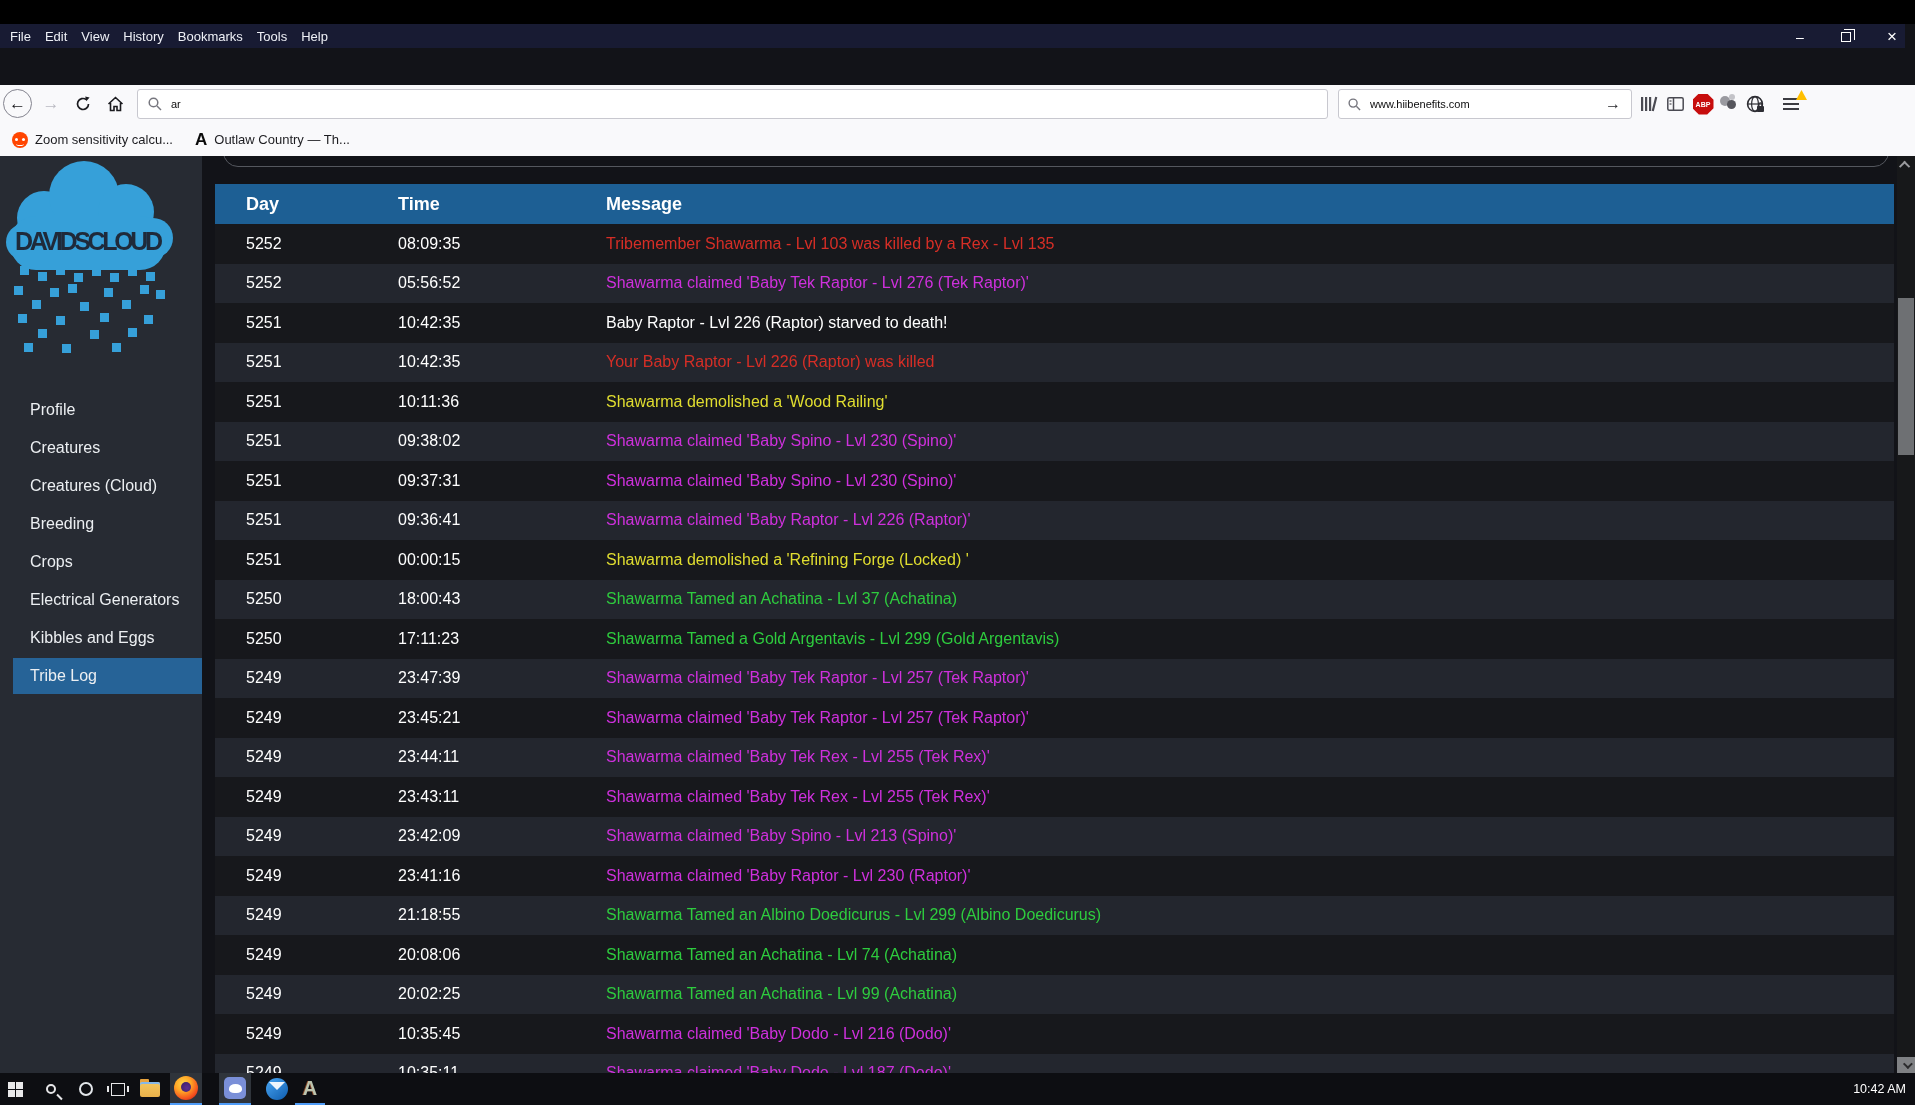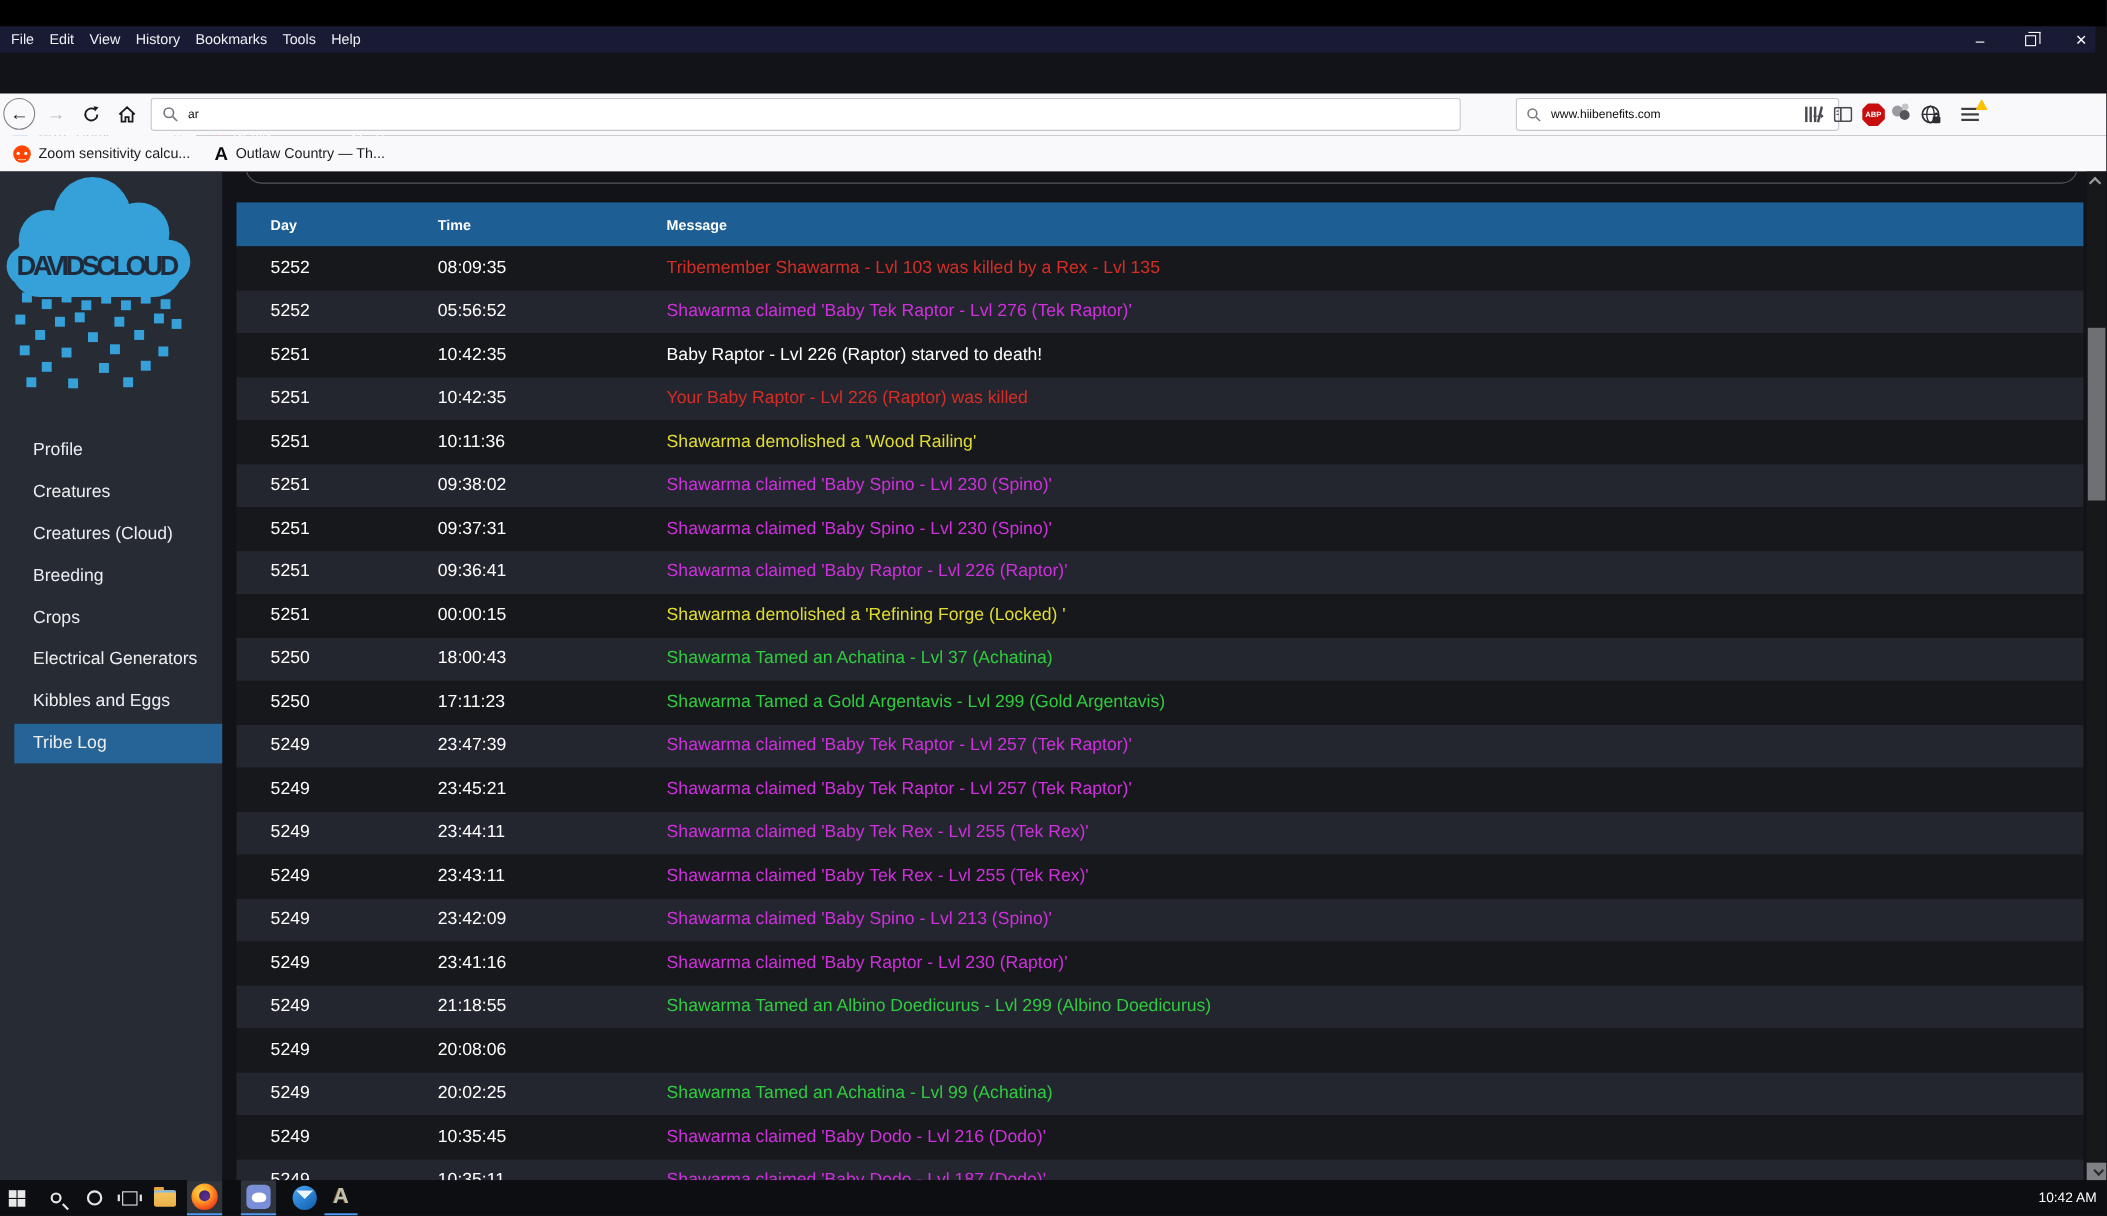--- a/index.html
+++ b/index.html
@@ -29,21 +29,21 @@
   .newtab-btn { color:#e9eaf2; font-size:21px; width:32px; display:flex; align-items:center; justify-content:center; }
 
   
   .navbar { position:absolute; top:85px; left:0; right:0; height:38px; background:#f9f9fb; }
   .nav-btn { position:absolute; top:4px; width:30px; height:30px; display:flex; align-items:center; justify-content:center; font-size:17px; color:#18181c; }
   .back-btn { left:3px; border:1px solid #84848f; border-radius:50%; width:29px; height:29px; }
   .fwd-btn { left:36px; color:#b9b9c1; }
   .reload-btn { left:68px; }
   .home-btn { left:100px; }
   .urlbar { position:absolute; left:137px; top:4px; width:1191px; height:30px; background:#fff; border:1px solid #c8c8cf; border-radius:3px; display:flex; align-items:center; padding-left:10px; }
-  .searchbar { position:absolute; left:1338px; top:4px; width:294px; height:30px; background:#fff; border:1px solid #c8c8cf; border-radius:3px; display:flex; align-items:center; padding-left:9px;margin-left:40px; }
+  .searchbar { position:absolute; left:1338px; top:4px; width:294px; height:30px; background:#fff; border:1px solid #c8c8cf; border-radius:3px; display:flex; align-items:center; padding-left:9px; }
   .field-text { font-size:11px; color:#0c0c0d; margin-left:9px; }
   .go-arrow { margin-left:auto; margin-right:10px; font-size:16px; color:#2a2a2e; }
   .nav-right-icon { position:absolute; top:8px; width:24px; height:22px; display:flex; align-items:center; justify-content:center; }
   .abp-badge { width:21px; height:21px; background:#c70d0d; border-radius:4px; clip-path:polygon(30% 0,70% 0,100% 30%,100% 70%,70% 100%,30% 100%,0 70%,0 30%); color:#fff; font-size:7px; font-weight:bold; display:flex; align-items:center; justify-content:center; }
   .dot-a { width:10px; height:10px; border-radius:50%; background:#9a9aa0; position:absolute; left:2px; top:3px; }
   .dot-b { width:9px; height:9px; border-radius:50%; background:#55555c; position:absolute; left:9px; top:7px; }
   .dot-c { width:6px; height:6px; border-radius:50%; background:#c3c3c8; position:absolute; left:11px; top:1px; }
   .hamburger { position:relative; }
   .hamburger .bars, .hamburger .bars::before, .hamburger .bars::after { width:16px; height:2px; background:#3c3c42; display:block; content:""; position:absolute; }
   .hamburger .bars { top:10px; left:4px; }
@@ -66,21 +66,21 @@
   .logo-wrap { position:absolute; top:-10px; left:4px; width:170px; height:210px; }
   .side-nav { position:absolute; top:235px; left:0; right:0; }
   .side-item { position:relative; height:38px; display:flex; align-items:center; padding-left:30px; color:#eceff2; font-size:16px; }
   .side-item span { position:relative; z-index:1;text-align:right; }
   .side-item.active::before { content:""; position:absolute; left:13px; right:0; top:1px; bottom:1px; background:#266397; }
 
   .main { position:absolute; left:202px; right:18px; top:0; bottom:0; }
   .search-remnant { position:absolute; left:21px; right:8px; top:-19px; height:30px; border:1px solid #54575e; border-radius:15px; }
 
   .log-table { position:absolute; left:13px; right:3px; top:28px; }
-  .t-header { display:flex; height:40px; background:#1d5f94; color:#fff; font-weight:bold; font-size:13px; align-items:center; }
+  .t-header { display:flex; height:40px; background:#1d5f94; color:#fff; font-weight:bold; font-size:18px; align-items:center; }
   .col-day { width:183px; padding-left:31px; }
   .col-time { width:208px; }
   .col-msg { flex:1; }
   .t-row { display:flex; height:39.5px; align-items:center; font-size:16px; color:#fff; }
   .t-rows .t-row:nth-child(odd) { background:#17181c; }
   .t-rows .t-row:nth-child(even) { background:#23262e; }
 
   
   .page-scrollbar { position:absolute; right:0; top:156px; bottom:32px; width:18px; background:#17181a; }
   .sb-up { position:absolute; top:2px; left:0; right:0; height:14px; display:flex; align-items:center; justify-content:center; }
@@ -408,20 +408,21 @@
           <div class="col-msg" style="color: rgb(207, 48, 221);">Shawarma claimed 'Baby Raptor - Lvl 230 (Raptor)'</div>
         </div>
           <div class="t-row">
           <div class="col-day">5249</div>
           <div class="col-time">21:18:55</div>
           <div class="col-msg" style="color: rgb(46, 204, 62);">Shawarma Tamed an Albino Doedicurus - Lvl 299 (Albino Doedicurus)</div>
         </div>
           <div class="t-row">
           <div class="col-day">5249</div>
           <div class="col-time">20:08:06</div>
+          <div class="col-msg" style="color: rgb(46, 204, 62);">Shawarma Tamed an Achatina - Lvl 74 (Achatina)</div>
         </div>
           <div class="t-row">
           <div class="col-day">5249</div>
           <div class="col-time">20:02:25</div>
           <div class="col-msg" style="color: rgb(46, 204, 62);">Shawarma Tamed an Achatina - Lvl 99 (Achatina)</div>
         </div>
           <div class="t-row">
           <div class="col-day">5249</div>
           <div class="col-time">10:35:45</div>
           <div class="col-msg" style="color: rgb(207, 48, 221);">Shawarma claimed 'Baby Dodo - Lvl 216 (Dodo)'</div>

